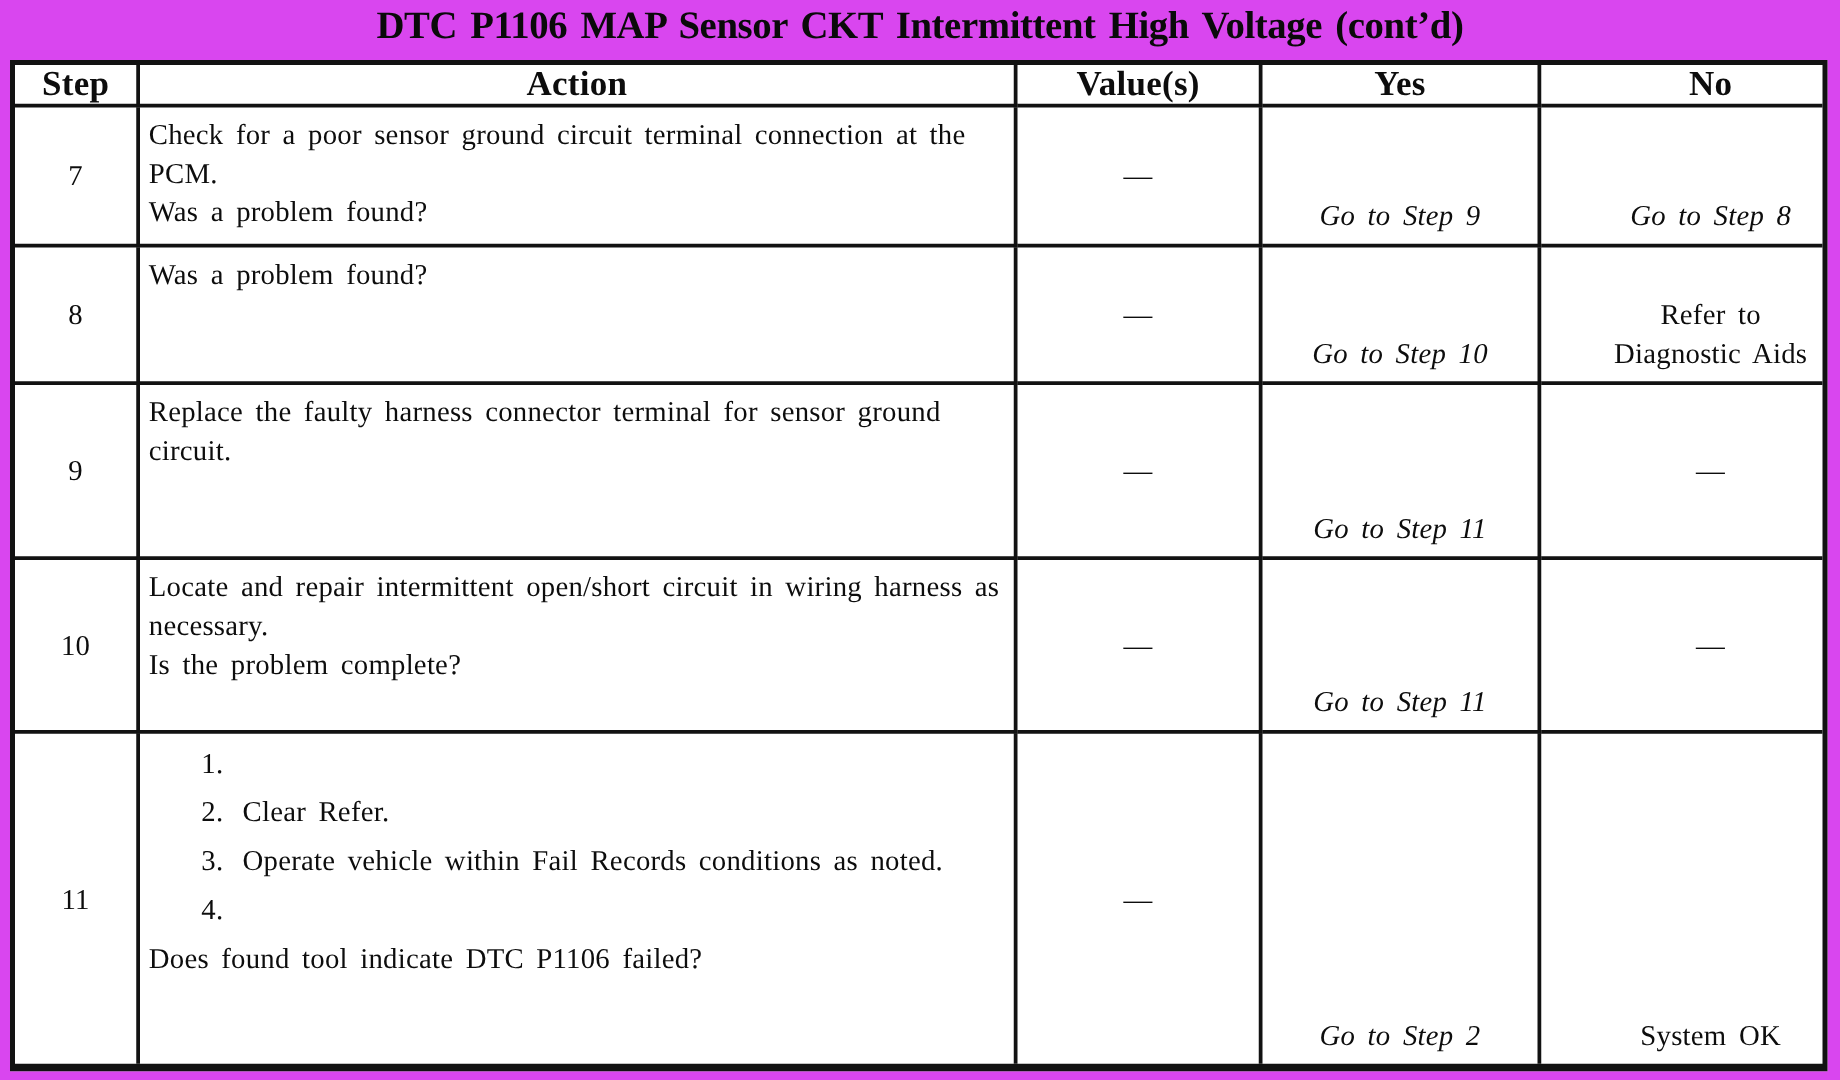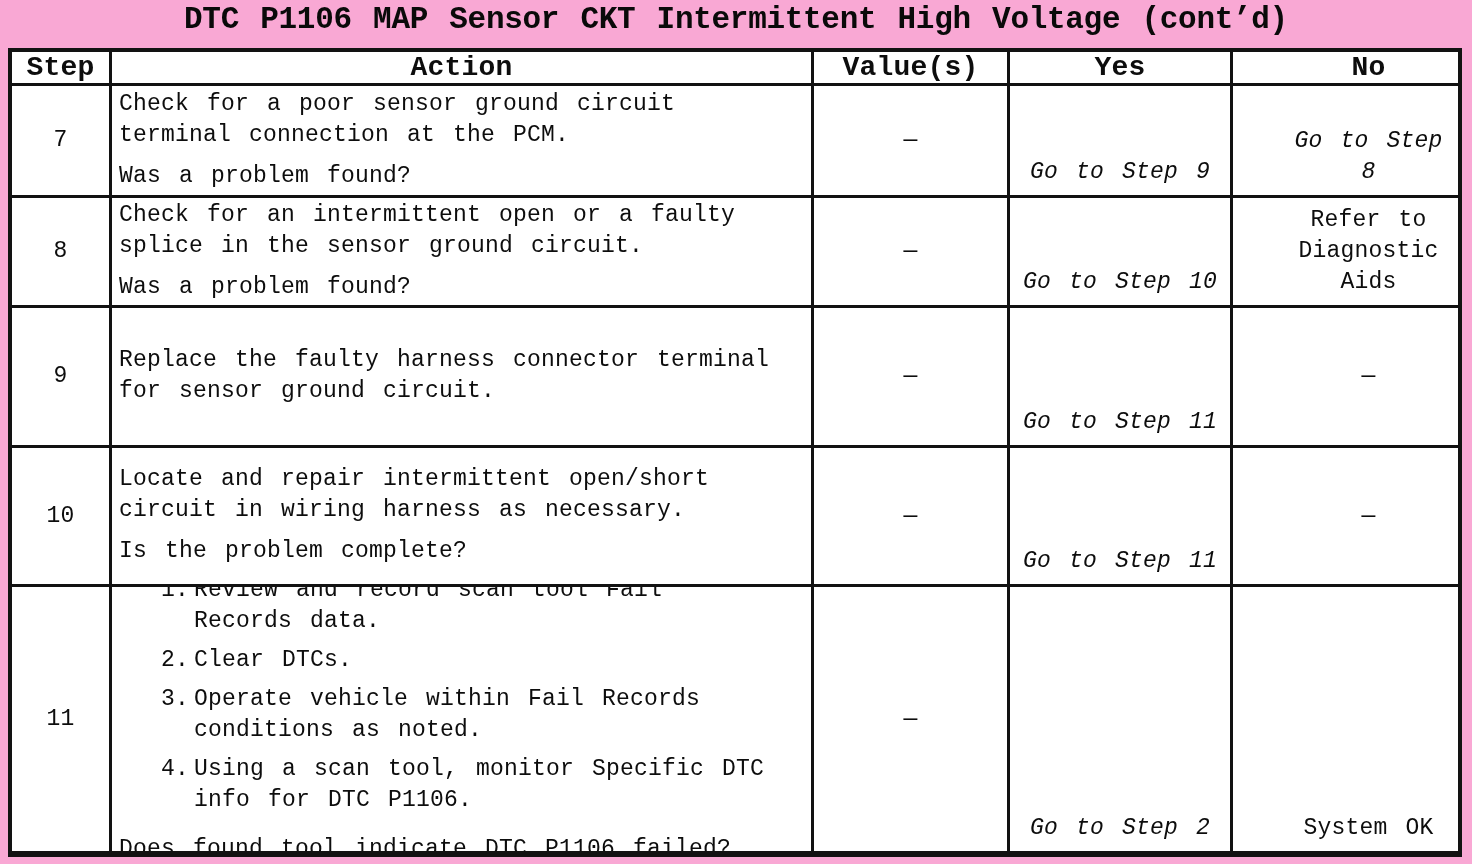--- a/index.html
+++ b/index.html
@@ -4,23 +4,23 @@
 <style>
   html, body {
     margin: 0;
     padding: 0;
     background: #ffffff;
   }
   .page {
     position: relative;
     width: 1472px;
     height: 864px;
-    background: #f9a8d4;
+    background: #d946ef;
     color: #0d0d0d;
-    font-family: Liberation Mono, monospace;
+    font-family: Liberation Serif, serif;
     overflow: hidden;
   }
   .title {
     position: absolute;
     top: 2px;
     left: 0;
     width: 100%;
     text-align: center;
     font-size: 31px;
     font-weight: bold;
@@ -63,23 +63,22 @@
     font-size: 28px;
   }
   .step {
     display: flex;
     align-items: center;
     justify-content: center;
   }
   .action {
     display: flex;
     flex-direction: column;
-    justify-content: center;
+    justify-content: flex-start;
     padding: 6px 6px 7px 7px;
-    gap: 10px;
   }
   .centered {
     display: flex;
     align-items: center;
     justify-content: center;
   }
   .bottomed {
     display: flex;
     flex-direction: column;
     justify-content: flex-end;
@@ -137,21 +136,20 @@
         <span class="goto">Go to Step 9</span>
       </div>
       <div class="c bottomed last-col">
         <span class="goto">Go to Step 8</span>
       </div>
     </div>
 
     <div class="row">
       <div class="c step">8</div>
       <div class="c action">
-        <div class="para">Check for an intermittent open or a faulty splice in the sensor ground circuit.</div>
         <div class="question">Was a problem found?</div>
       </div>
       <div class="c centered">—</div>
       <div class="c bottomed">
         <span class="goto">Go to Step 10</span>
       </div>
       <div class="c bottomed last-col">
         <span class="refer">Refer to Diagnostic Aids</span>
       </div>
     </div>
@@ -180,33 +178,31 @@
       </div>
       <div class="c centered last-col">—</div>
     </div>
 
     <div class="row last-row">
       <div class="c step">11</div>
       <div class="c action">
         <div class="list">
           <div class="li">
             <span class="num">1.</span>
-            <span class="litext">Review and record scan tool Fail Records data.</span>
           </div>
           <div class="li">
             <span class="num">2.</span>
-            <span class="litext">Clear DTCs.</span>
+            <span class="litext">Clear Refer.</span>
           </div>
           <div class="li">
             <span class="num">3.</span>
             <span class="litext">Operate vehicle within Fail Records conditions as noted.</span>
           </div>
           <div class="li">
             <span class="num">4.</span>
-            <span class="litext">Using a scan tool, monitor Specific DTC info for DTC P1106.</span>
           </div>
         </div>
         <div class="question">Does found tool indicate DTC P1106 failed?</div>
       </div>
       <div class="c centered">—</div>
       <div class="c bottomed">
         <span class="goto">Go to Step 2</span>
       </div>
       <div class="c bottomed last-col">
         <span>System OK</span>

